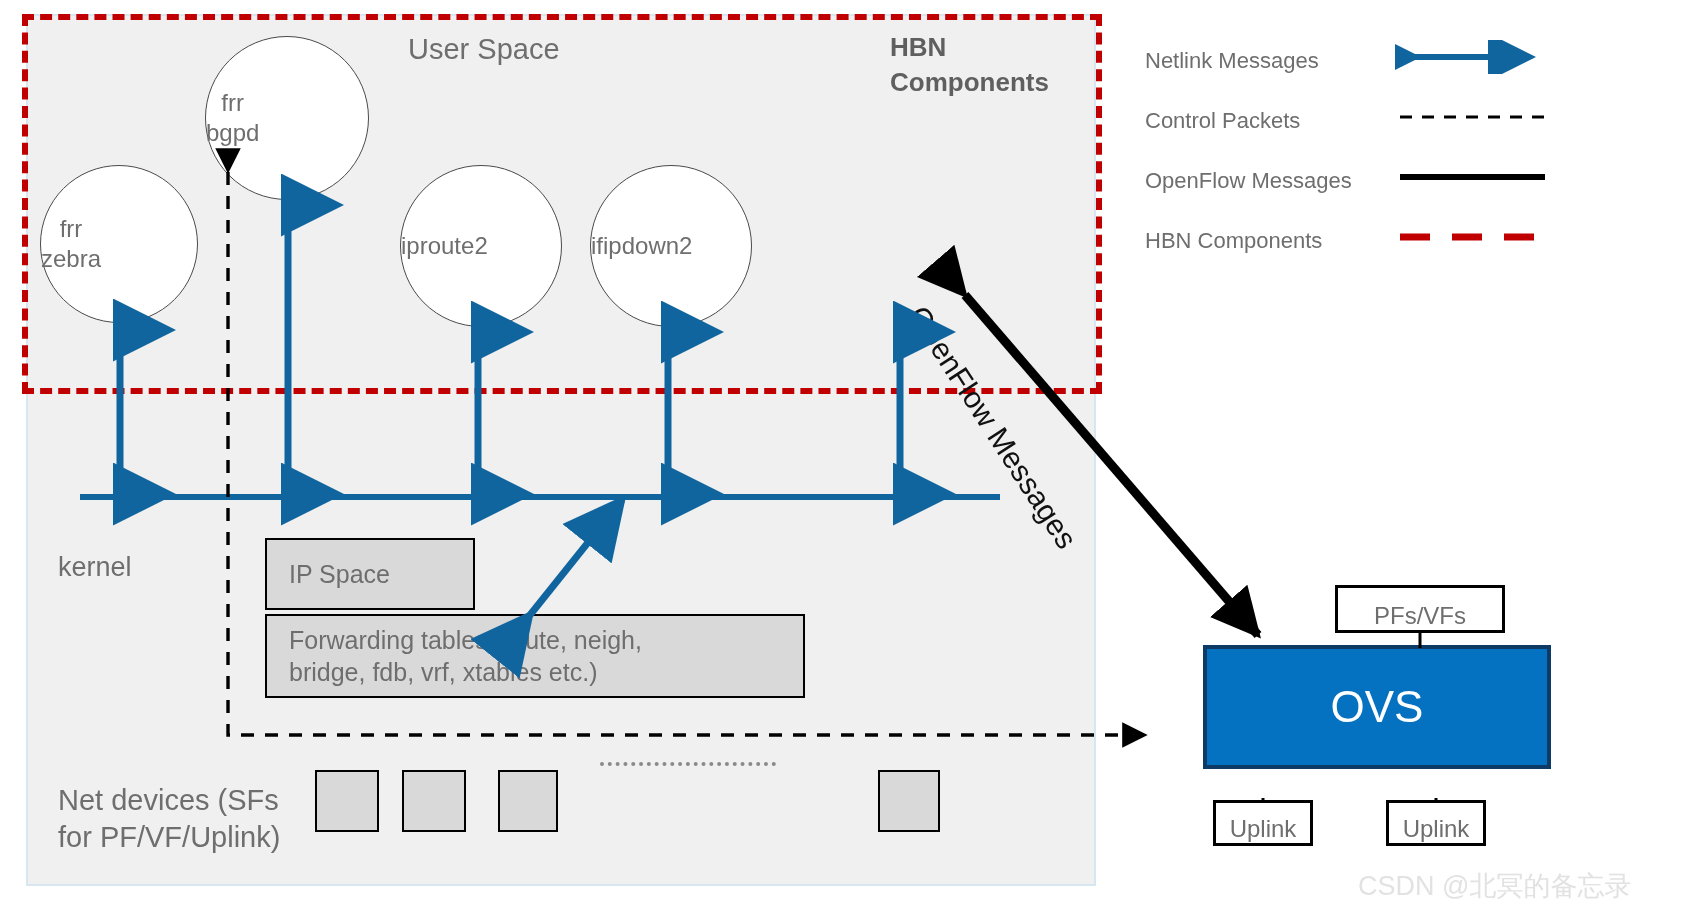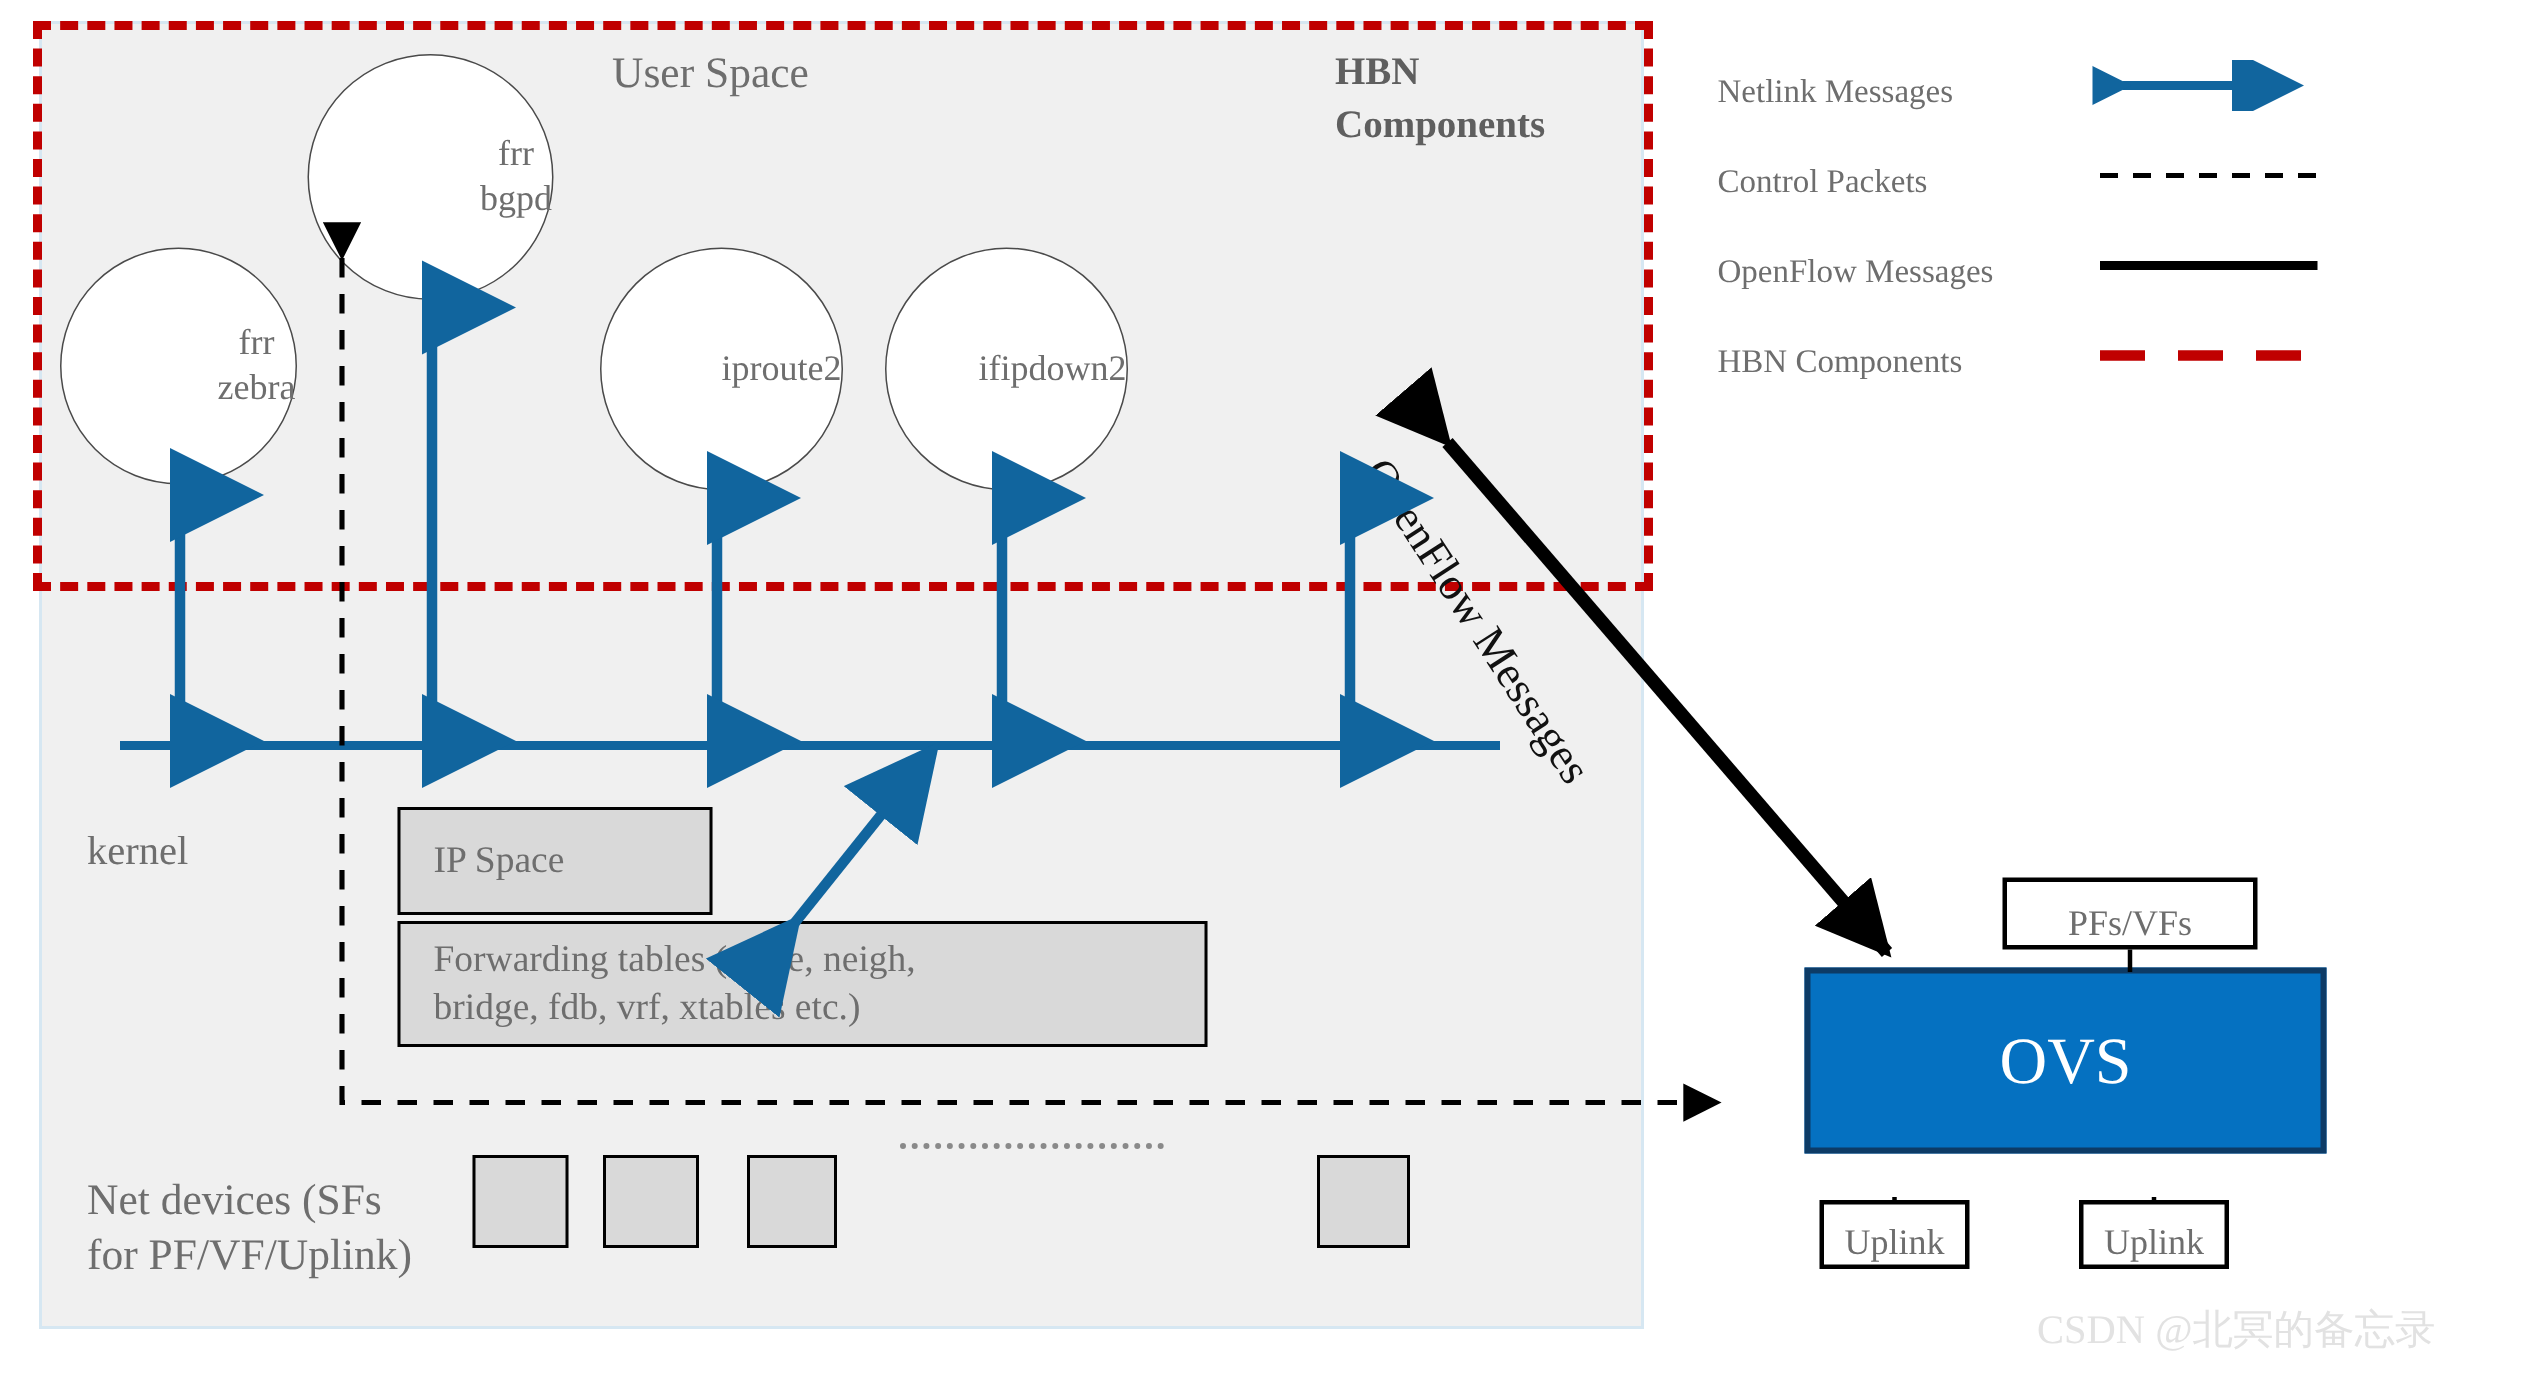--- a/index.html
+++ b/index.html
@@ -5,21 +5,21 @@
   html, body {
     margin: 0;
     padding: 0;
     background: #ffffff;
   }
   #canvas {
     position: relative;
     width: 1684px;
     height: 922px;
     background: #ffffff;
-    font-family: Liberation Serif, serif;
+    font-family: Liberation Sans, sans-serif;
     overflow: hidden;
   }
 
   
   .kernel-panel {
     position: absolute;
     left: 26px;
     top: 14px;
     width: 1070px;
     height: 872px;
@@ -75,21 +75,21 @@
 
   
   .circle {
     position: absolute;
     border-radius: 50%;
     background: #ffffff;
     border: 1.6px solid #4a4a4a;
     color: #6e6e6e;
     display: flex;
     align-items: center;
-    justify-content: flex-end;
+    justify-content: flex-start;
     text-align: center;
     font-size: 24px;
     line-height: 1.25;
     box-sizing: border-box;
     white-space: pre;
   }
 
   
   .kbox {
     position: absolute;

